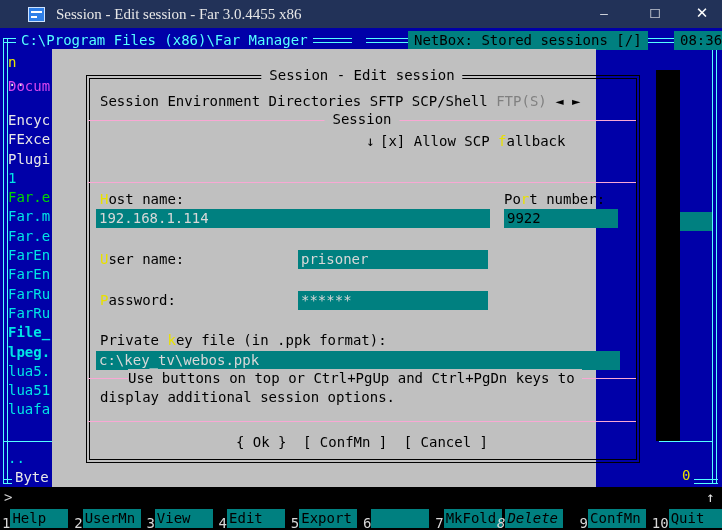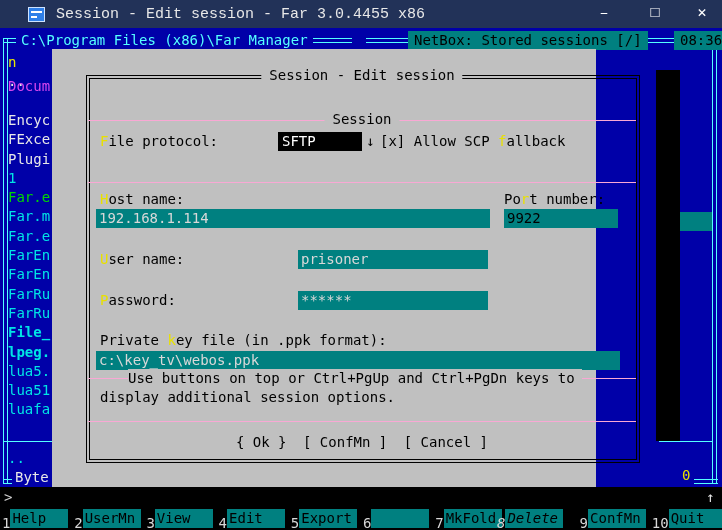--- a/index.html
+++ b/index.html
@@ -4,21 +4,21 @@
 <style>
   html,body{margin:0;padding:0}
   body{
     width:722px;height:530px;position:relative;overflow:hidden;
     background:#0000a8;
     font-family:"DejaVu Sans Mono",monospace;
     font-size:14px;line-height:19px;
   }
   
   .tb{position:absolute;left:0;top:0;width:722px;height:28px;background:#223258;color:#e8e8e8;
-      font-family:Liberation Mono, monospace;font-size:15px}
+      font-family:Liberation Serif, serif;font-size:15px}
   .tb-icon{position:absolute;left:28px;top:7px;width:17px;height:15px;background:#2f7fe8;
       border:1px solid #cfe3ff;box-sizing:border-box}
   .tb-icon:before{content:"";position:absolute;left:2px;right:2px;top:3px;height:2px;background:#fff}
   .tb-icon:after{content:"";position:absolute;left:2px;right:7px;top:8px;height:2px;background:#fff}
   .tb-title{position:absolute;left:56px;top:5px;white-space:nowrap}
   .tb-btn{position:absolute;top:4px;width:32px;text-align:center;color:#fff;font-size:15px}
   
   .dblh{position:absolute;height:3px;border-top:1px solid #55ffff;border-bottom:1px solid #55ffff}
   .dblv{position:absolute;width:3px;border-left:1px solid #55ffff;border-right:1px solid #55ffff}
   .sln{position:absolute;height:1px;background:#55ffff}
@@ -114,27 +114,32 @@
 <div class="dblh" style="left:694px;top:479px;width:24px;z-index:6"></div>
 
 <div class="shadow"></div>
 
 <div class="dlg">
   <div class="dlg-border">
     <div class="dlg-border-inner"></div>
   </div>
   <div class="dlg-title">Session - Edit session</div>
 
+  <div class="dlg-row" style="left:48px;top:43px">
+    <span>Session Environment Directories SFTP SCP/Shell</span>
+    <span> </span>
+    <span class="dim">FTP(S)</span>
+    <span> </span>
+    <span>◄ ►</span>
+  </div>
 
   <div class="sep" style="top:71px"></div>
   <div class="sep-label" style="top:61px">Session</div>
 
   <div class="dlg-row" style="left:48px;top:83px;width:520px">
-    <span><span class="hk">F</span><span>ile protocol:</span></span>
-    <span class="combo">SFTP</span>
     <span class="combo-arrow">↓</span>
     <span style="position:absolute;left:280px"><span>[x] Allow SCP </span><span class="hk">f</span><span>allback</span></span>
   </div>
 
   <div class="sep" style="top:133px"></div>
 
   <div class="dlg-row" style="left:452px;top:141px"><span>Po</span><span class="hk">r</span><span>t number:</span></div>
   <div class="dlg-row" style="left:48px;top:141px"><span class="hk">H</span><span>ost name:</span></div>
 
   <div class="inp" style="left:44px;top:160px;width:394px">192.168.1.114</div>

